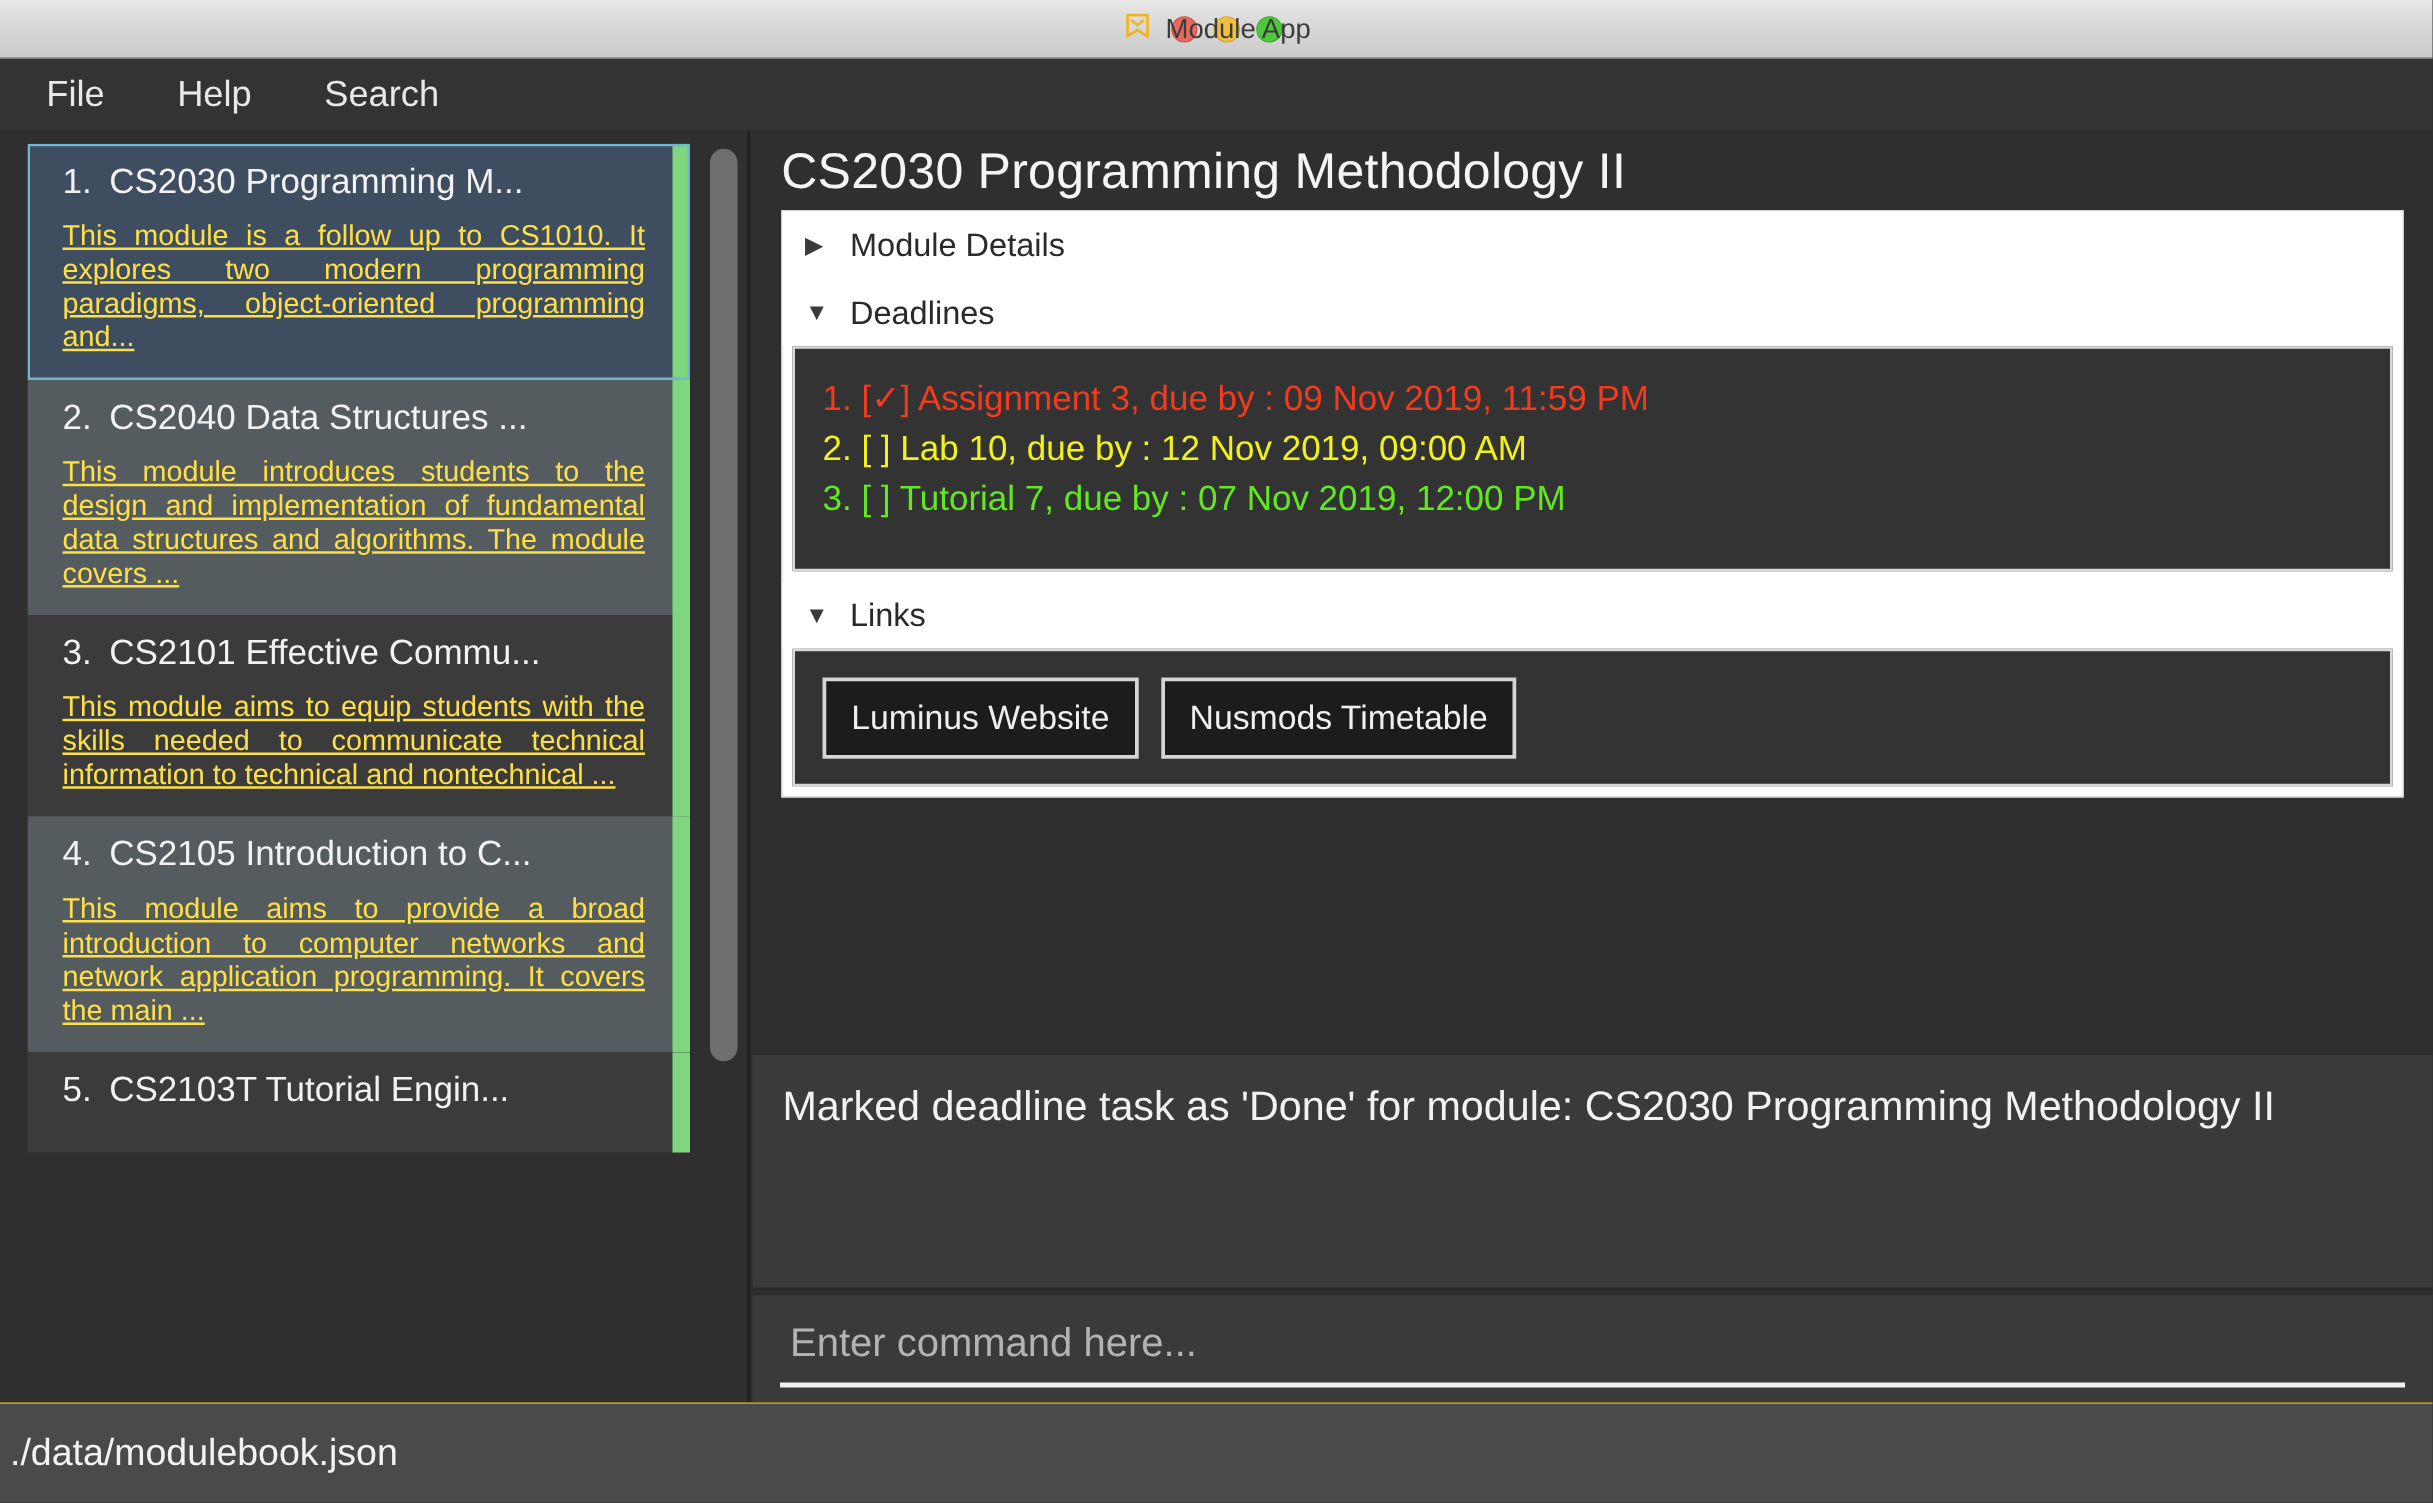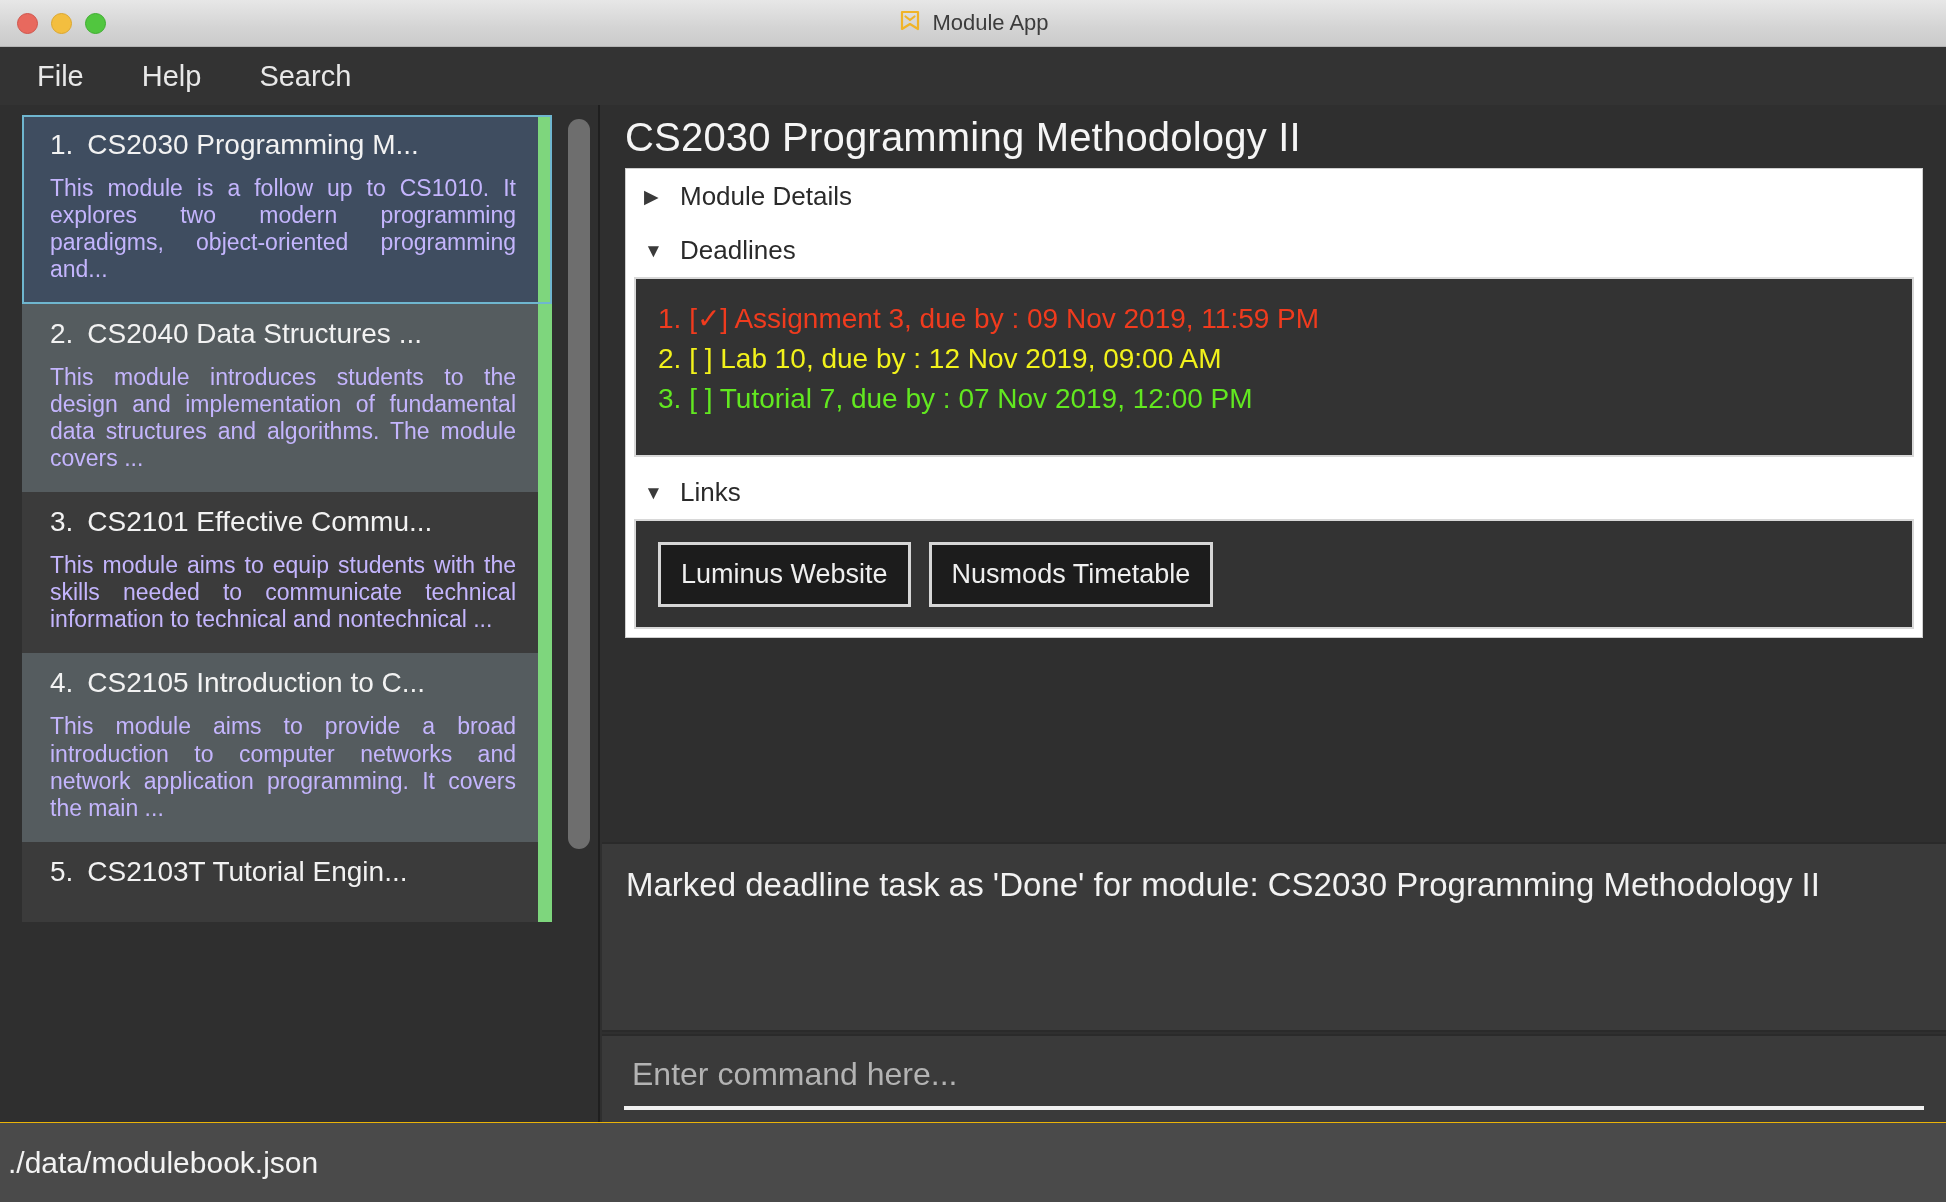--- a/index.html
+++ b/index.html
@@ -14,20 +14,21 @@
 
   
   #titlebar {
     position: absolute;
     left: 0; top: 0;
     width: 1946px; height: 47px;
     background: linear-gradient(to bottom, #e7e7e7 0%, #d4d4d4 60%, #cbcbcb 100%);
     border-bottom: 1px solid #b4b4b4;
     display: flex;
     align-items: center;
+    justify-content: center;
   }
   #traffic {
     display: flex;
     gap: 13px;
     margin-left: 17px;
   }
   .light {
     width: 21px; height: 21px;
     border-radius: 50%;
   }
@@ -119,24 +120,25 @@
   }
   .card-title {
     color: #f2f2f2;
     font-size: 28px;
     margin-bottom: 14px;
     white-space: nowrap;
     overflow: hidden;
   }
   .card-title .num { margin-right: 14px; }
   .card-desc {
-    color: #c4b5fd;
+    color: #fde047;
     font-size: 23px;
     line-height: 1.18;
     text-align: justify;
+    text-decoration: underline;
   }
 
   
   #list-scroll-track {
     position: absolute;
     right: 8px; top: 6px;
     width: 22px; height: 1000px;
     background: #2f2f2f;
   }
   #list-scroll-thumb {

